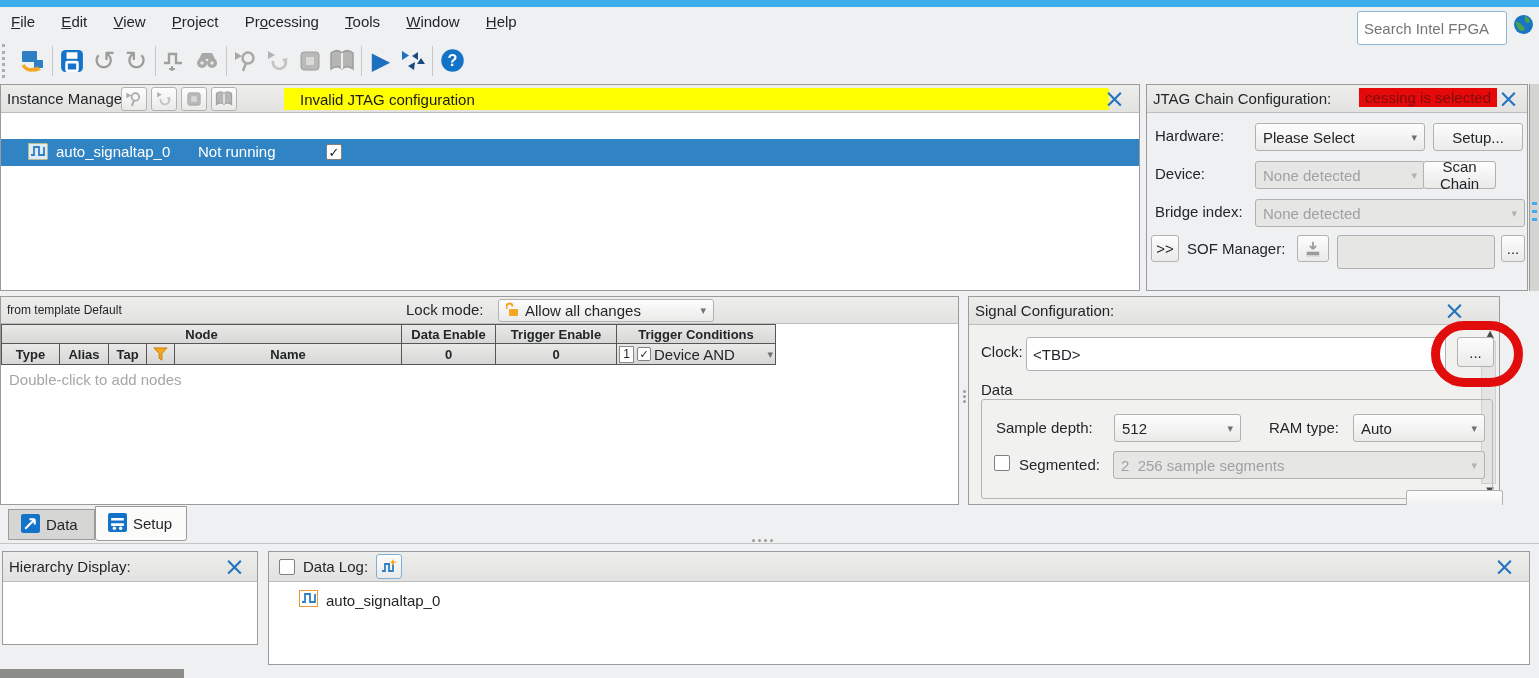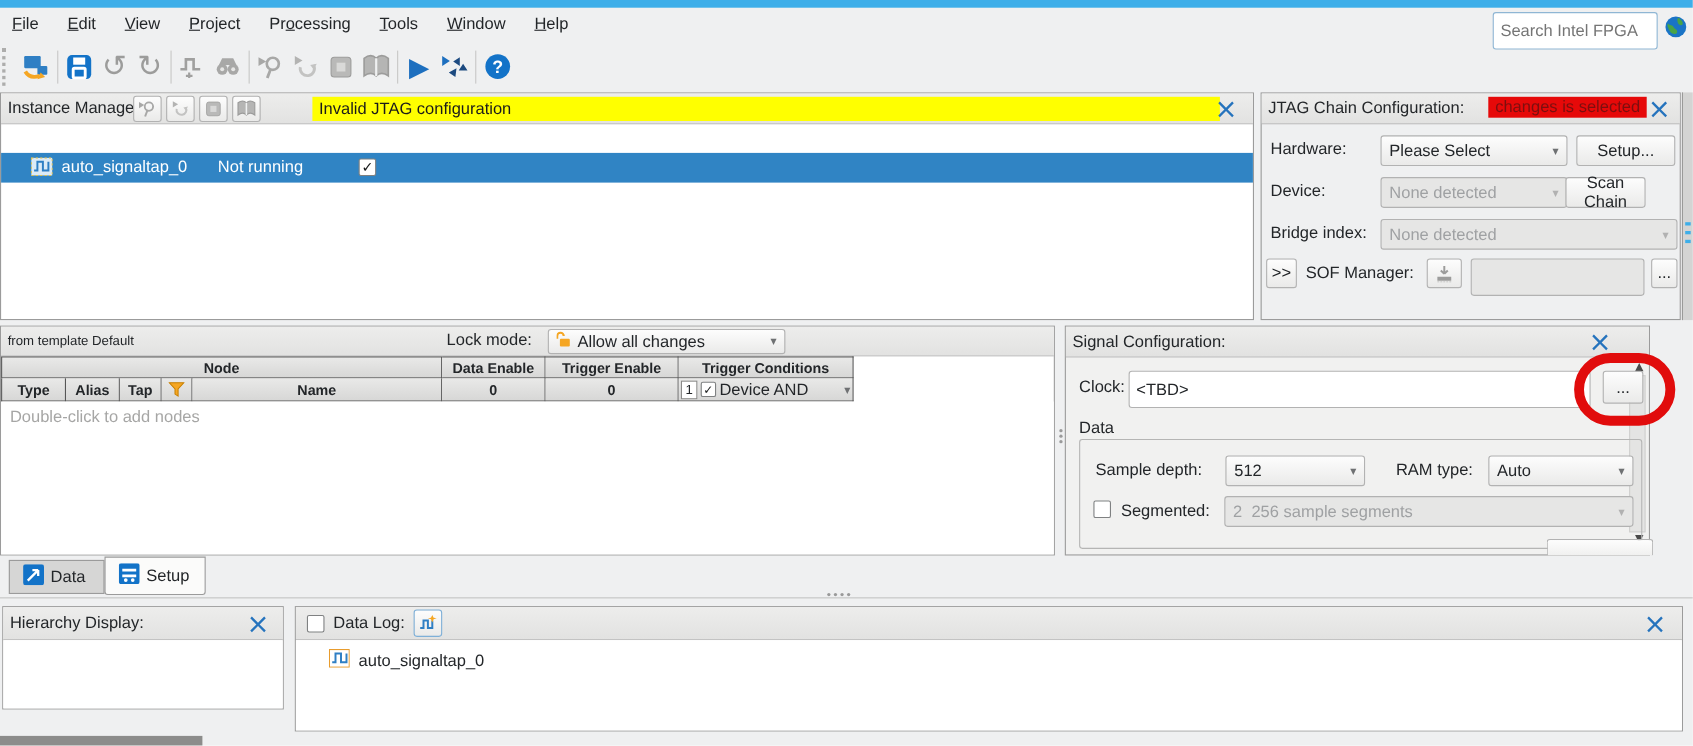--- a/index.html
+++ b/index.html
@@ -165,21 +165,21 @@
             <rect x="4" y="4" width="18" height="18" rx="3" fill="#b9b9b8" stroke="#9c9c9b"></rect>
             <rect x="9" y="9" width="8" height="8" fill="#d9d9d8"></rect>
           </svg>
         </span>
       <span class="btn dis" style="position:absolute;left:210px;top:2px;width:26px;height:24px">
           <svg width="20" height="18" viewBox="0 0 28 26">
             <path d="M3 5c4-3 8-3 11 0 3-3 7-3 11 0v16c-4-3-8-3-11 0-3-3-7-3-11 0z" fill="#b5b5b4" stroke="#9c9c9b" stroke-width="1.5"></path>
             <path d="M14 5v16" stroke="#eff0f1" stroke-width="2"></path>
           </svg>
         </span>
-      <div class="abs" style="left:283px;top:3px;width:825px;height:22px;background:#ffff00;color:#1b1b1b;display:flex;align-items:center;padding:0 6px">
+      <div class="abs" style="left:283px;top:3px;width:825px;height:22px;background:#ffff00;color:#1b1b1b;display:flex;align-items:center;padding:0 16px">
         <span>Invalid JTAG configuration</span>
       </div>
       <button class="x abs glyph" style="right:8px;top:2px">×</button>
     </div>
 
 
     <div class="abs" style="left:0;top:54px;width:1138px;height:27px;background:#3084c4;color:#fff">
       <span class="abs" style="left:27px;top:4px"><svg width="20" height="17" viewBox="0 0 20 17">
             <rect x="0.5" y="0.5" width="19" height="16" fill="#dcebf7" stroke="#e3c04c" stroke-dasharray="2 2"></rect>
             <path d="M3 12h3V4h5v8h5V4" stroke="#2f7fc4" stroke-width="1.8" fill="none"></path>
@@ -188,21 +188,21 @@
       <span class="abs" style="left:197px;top:4px">Not running</span>
       <span class="cb abs" style="left:325px;top:5px">
           <span class="glyph">✓</span>
         </span>
     </div>
   </div>
 
   <div class="panel" style="left:1146px;top:84px;width:382px;height:207px;background:#eff0f1">
     <div class="phead">
       <span>JTAG Chain Configuration:</span>
-      <span class="abs" style="right:30px;top:3px;background:#e60909;color:#7c0f0f;padding:1px 6px;font-size:15px">changes is selected</span>
+      <span class="abs" style="right:30px;top:3px;background:#e60909;color:#7c0f0f;padding:1px 6px;font-size:15px">cessing is selected</span>
       <button class="x abs glyph" style="right:2px;top:2px">×</button>
     </div>
     <span class="abs" style="left:8px;top:42px">Hardware:</span>
     <div class="combo abs" style="left:108px;top:38px;width:170px;height:28px">
       <span>Please Select</span>
         <span class="darr glyph">▾</span>
     </div>
     <button class="btn abs" style="left:286px;top:38px;width:90px;height:28px">
         <span>Setup...</span>
       </button>

